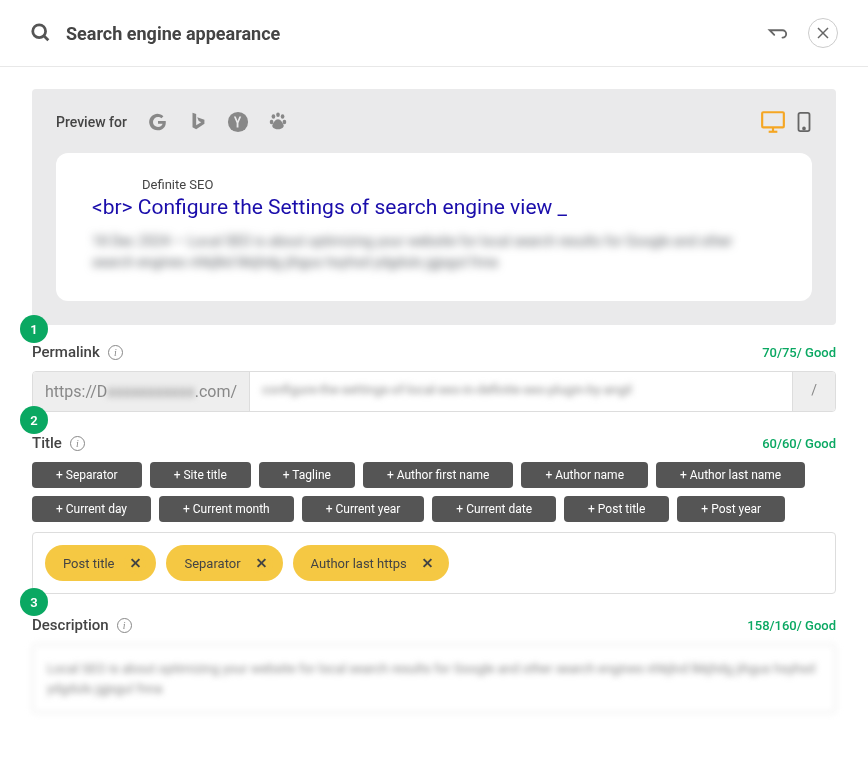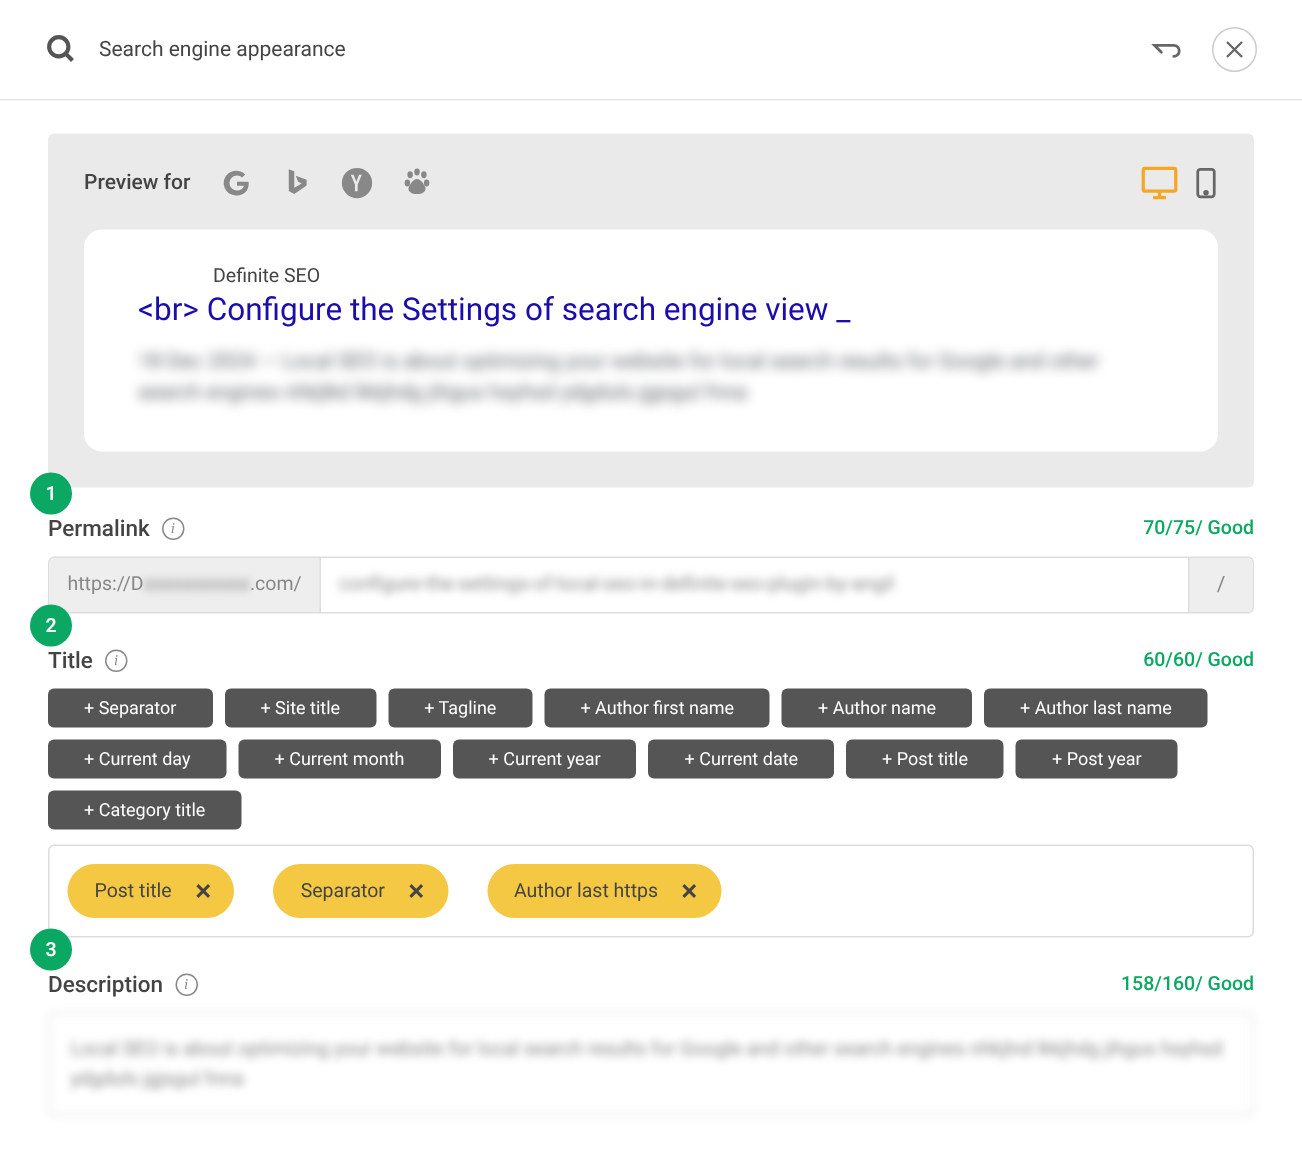--- a/index.html
+++ b/index.html
@@ -1,19 +1,19 @@
 <!DOCTYPE html>
 <html><head>
 <meta charset="utf-8">
 <style>
 *{margin:0;padding:0;box-sizing:border-box;font-family:-apple-system,BlinkMacSystemFont,"Segoe UI",Roboto,Arial,sans-serif;}
 body{background:#fff;color:#333;font-size:14px;}
 .header{display:flex;align-items:center;padding:18px 30px;border-bottom:1px solid #e8e8e8;}
 .header .search-icon{width:22px;height:22px;color:#555;margin-right:14px;}
-.header-title{font-size:14px;font-weight:400;color:#444;flex:1;}
+.header-title{font-size:18px;font-weight:700;color:#444;flex:1;}
 .header-actions{display:flex;align-items:center;gap:20px;}
 .back-icon{width:22px;height:22px;color:#666;}
 .close-btn{width:30px;height:30px;border:1px solid #ccc;border-radius:50%;display:flex;align-items:center;justify-content:center;background:#fff;cursor:pointer;color:#666;}
 .content{padding:22px 32px;}
 .preview-box{background:#eaeaeb;border-radius:4px;padding:20px 24px 24px;margin-bottom:18px;}
 .preview-header{display:flex;align-items:center;margin-bottom:18px;}
 .preview-label{font-size:14px;color:#444;font-weight:500;margin-right:20px;}
 .engine-icons{display:flex;gap:18px;align-items:center;flex:1;}
 .engine-icon{width:22px;height:22px;color:#888;}
 .device-icons{display:flex;gap:10px;align-items:center;}
@@ -27,27 +27,27 @@
 .dots-icon{margin-left:16px;color:#666;font-size:16px;letter-spacing:0;}
 .preview-title{font-size:21px;color:#1a0dab;margin-bottom:12px;}
 .preview-desc{color:#5f6368;font-size:14px;filter:blur(4px);line-height:1.5;}
 .section{position:relative;margin-bottom:22px;}
 .step-badge{position:absolute;left:-12px;top:-28px;width:28px;height:28px;background:#0aa862;border-radius:50%;display:flex;align-items:center;justify-content:center;color:#fff;font-weight:600;font-size:13px;z-index:2;}
 .section-header{display:flex;align-items:center;margin-bottom:10px;text-align:center;}
 .section-label{font-size:15px;color:#444;font-weight:500;}
 .info-icon{width:15px;height:15px;border:1px solid #888;border-radius:50%;display:inline-flex;align-items:center;justify-content:center;font-size:10px;color:#888;margin-left:8px;font-style:italic;font-family:Georgia,serif;}
 .section-counter{margin-left:auto;color:#0aa862;font-size:13px;font-weight:500;}
 .permalink-row{display:flex;border:1px solid #ddd;border-radius:4px;overflow:hidden;}
-.permalink-prefix{background:#eee;padding:10px 12px;color:#888;font-size:13px;border-right:1px solid #ddd;}
+.permalink-prefix{background:#eee;padding:10px 12px;color:#888;font-size:16px;border-right:1px solid #ddd;}
 .permalink-prefix .blur{filter:blur(3px);}
 .permalink-input{flex:1;padding:10px 12px;color:#888;font-size:13px;filter:blur(3px);}
 .permalink-suffix{background:#eee;padding:10px 18px;color:#888;border-left:1px solid #ddd;}
 .tag-row{display:flex;flex-wrap:wrap;gap:8px;margin-bottom:10px;}
 .tag{background:#555;color:#fff;padding:6px 24px;border-radius:4px;font-size:12px;cursor:pointer;}
-.selected-tags{border:1px solid #ddd;border-radius:4px;padding:12px;display:flex;gap:26px;flex-wrap:wrap;}
+.selected-tags{border:1px solid #ddd;border-radius:4px;padding:12px;display:flex;gap:10px;flex-wrap:wrap;}
 .sel-tag{background:#f5c843;color:#444;padding:7px 10px 7px 18px;border-radius:20px;font-size:13px;display:flex;align-items:center;gap:10px;}
 .sel-tag .remove{width:22px;height:22px;border:2px solid #f5c843;background:#fff0;border-radius:50%;display:flex;align-items:center;justify-content:center;cursor:pointer;position:relative;}
 .sel-tag .remove::before,.sel-tag .remove::after{content:'';position:absolute;width:11px;height:2px;background:#444;}
 .sel-tag .remove::before{transform:rotate(45deg);}
 .sel-tag .remove::after{transform:rotate(-45deg);}
 .desc-box{border:1px solid #ddd;border-radius:4px;padding:14px;color:#888;font-size:13px;filter:blur(3px);line-height:1.5;min-height:60px;}
 </style>
 </head>
 <body>
 
@@ -140,21 +140,20 @@
         <span class="tag">+ Tagline</span>
         <span class="tag">+ Author first name</span>
         <span class="tag">+ Author name</span>
         <span class="tag">+ Author last name</span>
         <span class="tag">+ Current day</span>
         <span class="tag">+ Current month</span>
         <span class="tag">+ Current year</span>
         <span class="tag">+ Current date</span>
         <span class="tag">+ Post title</span>
         <span class="tag">+ Post year</span>
-        <span class="tag">+ Category title</span>
       </div>
     <div class="selected-tags" id="title-selected">
         <span class="sel-tag">
           <span>Post title</span>
           <span class="remove"></span>
         </span>
         <span class="sel-tag">
           <span>Separator</span>
           <span class="remove"></span>
         </span>

